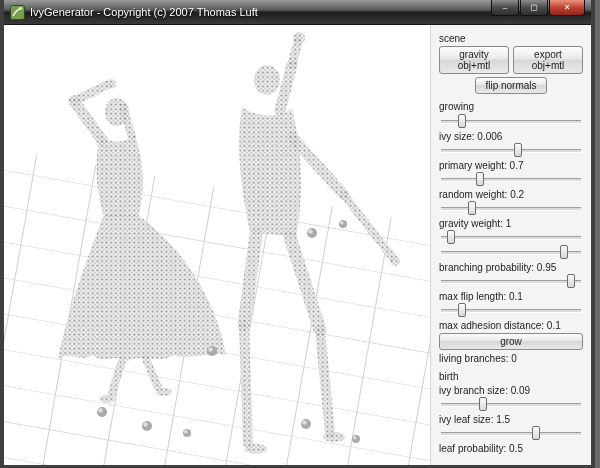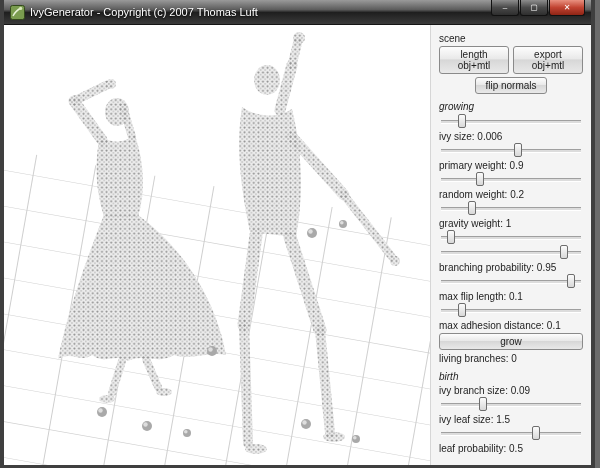--- a/index.html
+++ b/index.html
@@ -19,21 +19,21 @@
   .winbtn.min,.winbtn.max{width:26px;background:linear-gradient(#8d8d8d,#4a4a4a 50%,#2e2e2e);}
   .winbtn.close{width:34px;background:linear-gradient(#e99180,#c14331 50%,#8f2516);}
   
   .content{display:flex;height:440px;}
   .viewport{width:426px;height:440px;background:#ffffff;flex:0 0 auto;overflow:hidden;}
   .viewport svg{display:block;}
   
   .panel{flex:1;background:#f4f4f4;border-left:1px solid #d6d6d6;
     padding:5px 8px 12px 8px;box-sizing:border-box;font-size:10px;color:#1d1d1d;overflow:hidden;}
   .plabel{margin:3px 0 2px 0;}
-  .section-gap{margin-top:7px;font-style:italic;}
+  .section-gap{margin-top:7px;}
   .btn{display:inline-block;box-sizing:border-box;font-size:10px;color:#1d1d1d;
     text-align:center;padding:2px 4px;border:1px solid #8a8a8a;border-radius:3px;
     background:linear-gradient(#fdfdfd,#e9e9e9 45%,#d7d7d7 50%,#e9e9e9);cursor:default;}
   .btn-row{display:flex;gap:4px;margin:2px 0;}
   .btn-row .btn{flex:1;}
   .btn-mid{display:block;width:72px;margin:3px auto 2px auto;}
   .btn-wide{display:block;width:100%;margin:2px 0 3px 0;}
   
   .srow{margin:0 0 1px 0;}
   .slabel{margin:3px 0 0 0;}
@@ -185,21 +185,21 @@
           </g>
         </g>
       </svg>
     </div>
 
     <div class="panel">
 
       <div class="plabel">scene</div>
 
       <div class="btn-row">
-        <span class="btn">length obj+mtl</span>
+        <span class="btn">gravity obj+mtl</span>
         <span class="btn">export obj+mtl</span>
       </div>
       <span class="btn btn-mid">flip normals</span>
 
       <div class="plabel section-gap">growing</div>
       <div>
           <div class="srow">
             <div class="strack">
               <div class="sgroove"></div>
               <div class="shandle" style="left: 15%;"></div>
@@ -209,21 +209,21 @@
 
       <div>
           <div class="srow">
             <div class="slabel">ivy size: 0.006</div>
             <div class="strack">
               <div class="sgroove"></div>
               <div class="shandle" style="left: 55%;"></div>
             </div>
           </div>
           <div class="srow">
-            <div class="slabel">primary weight: 0.9</div>
+            <div class="slabel">primary weight: 0.7</div>
             <div class="strack">
               <div class="sgroove"></div>
               <div class="shandle" style="left: 28%;"></div>
             </div>
           </div>
           <div class="srow">
             <div class="slabel">random weight: 0.2</div>
             <div class="strack">
               <div class="sgroove"></div>
               <div class="shandle" style="left: 22%;"></div>

